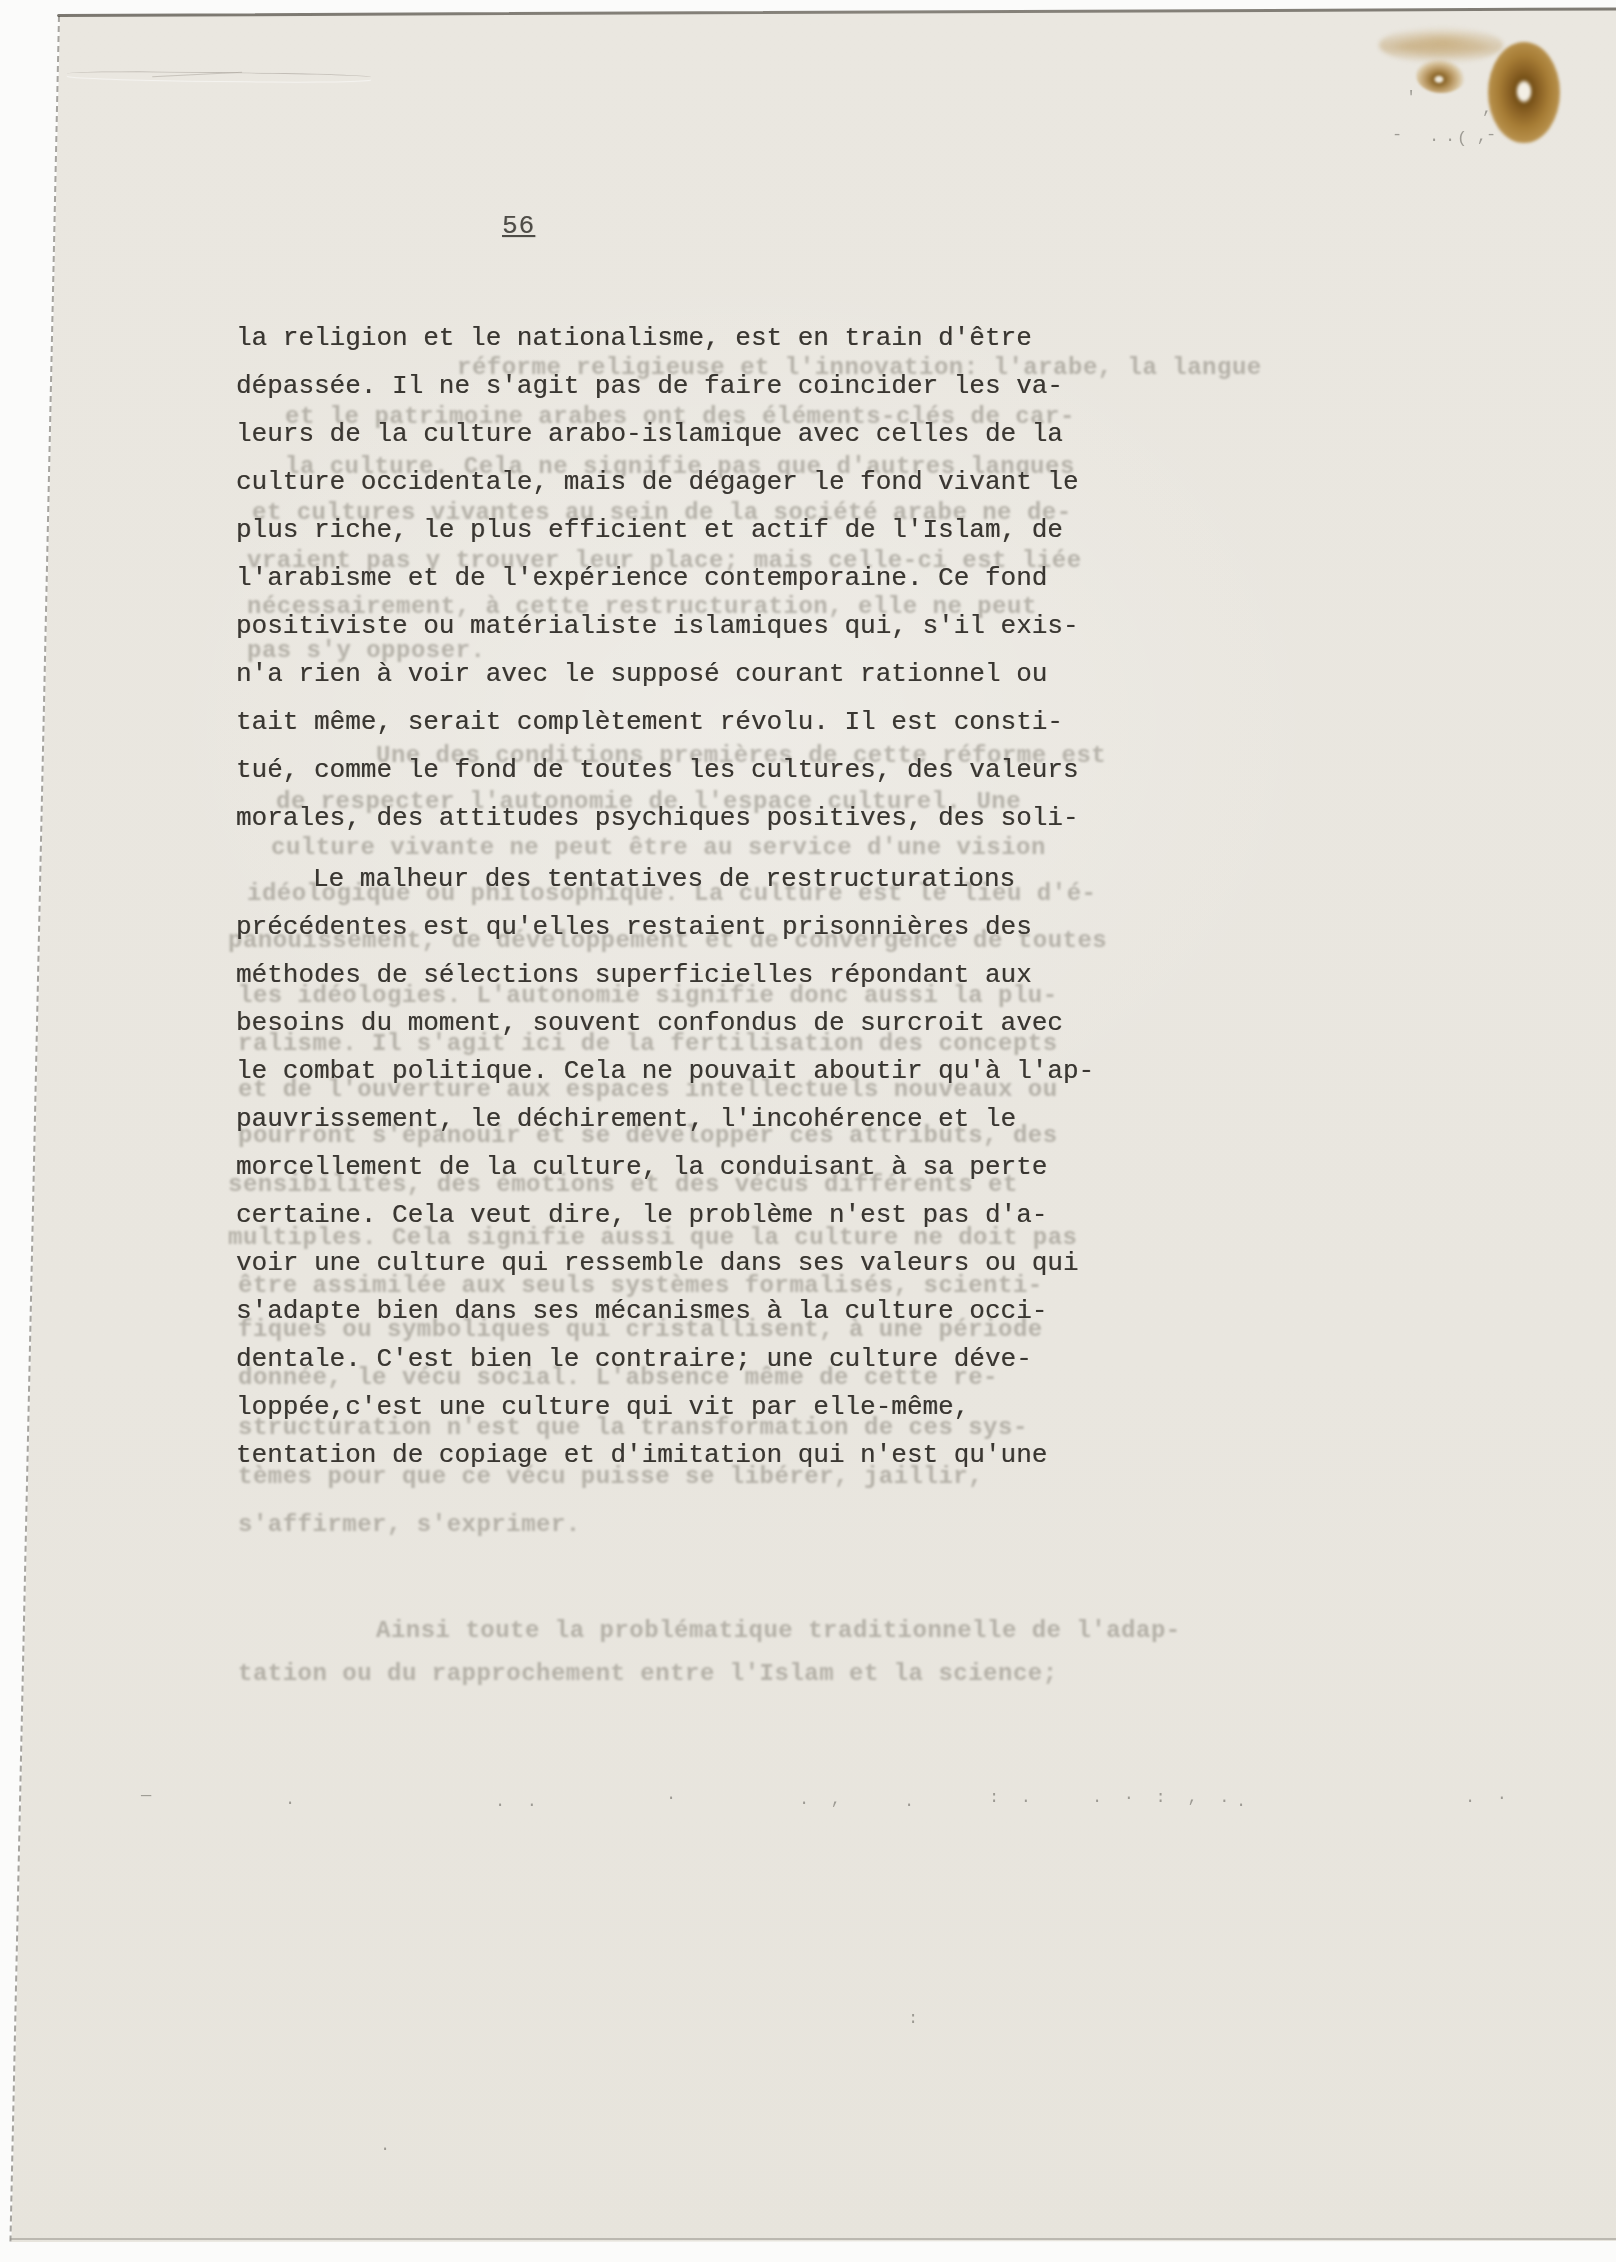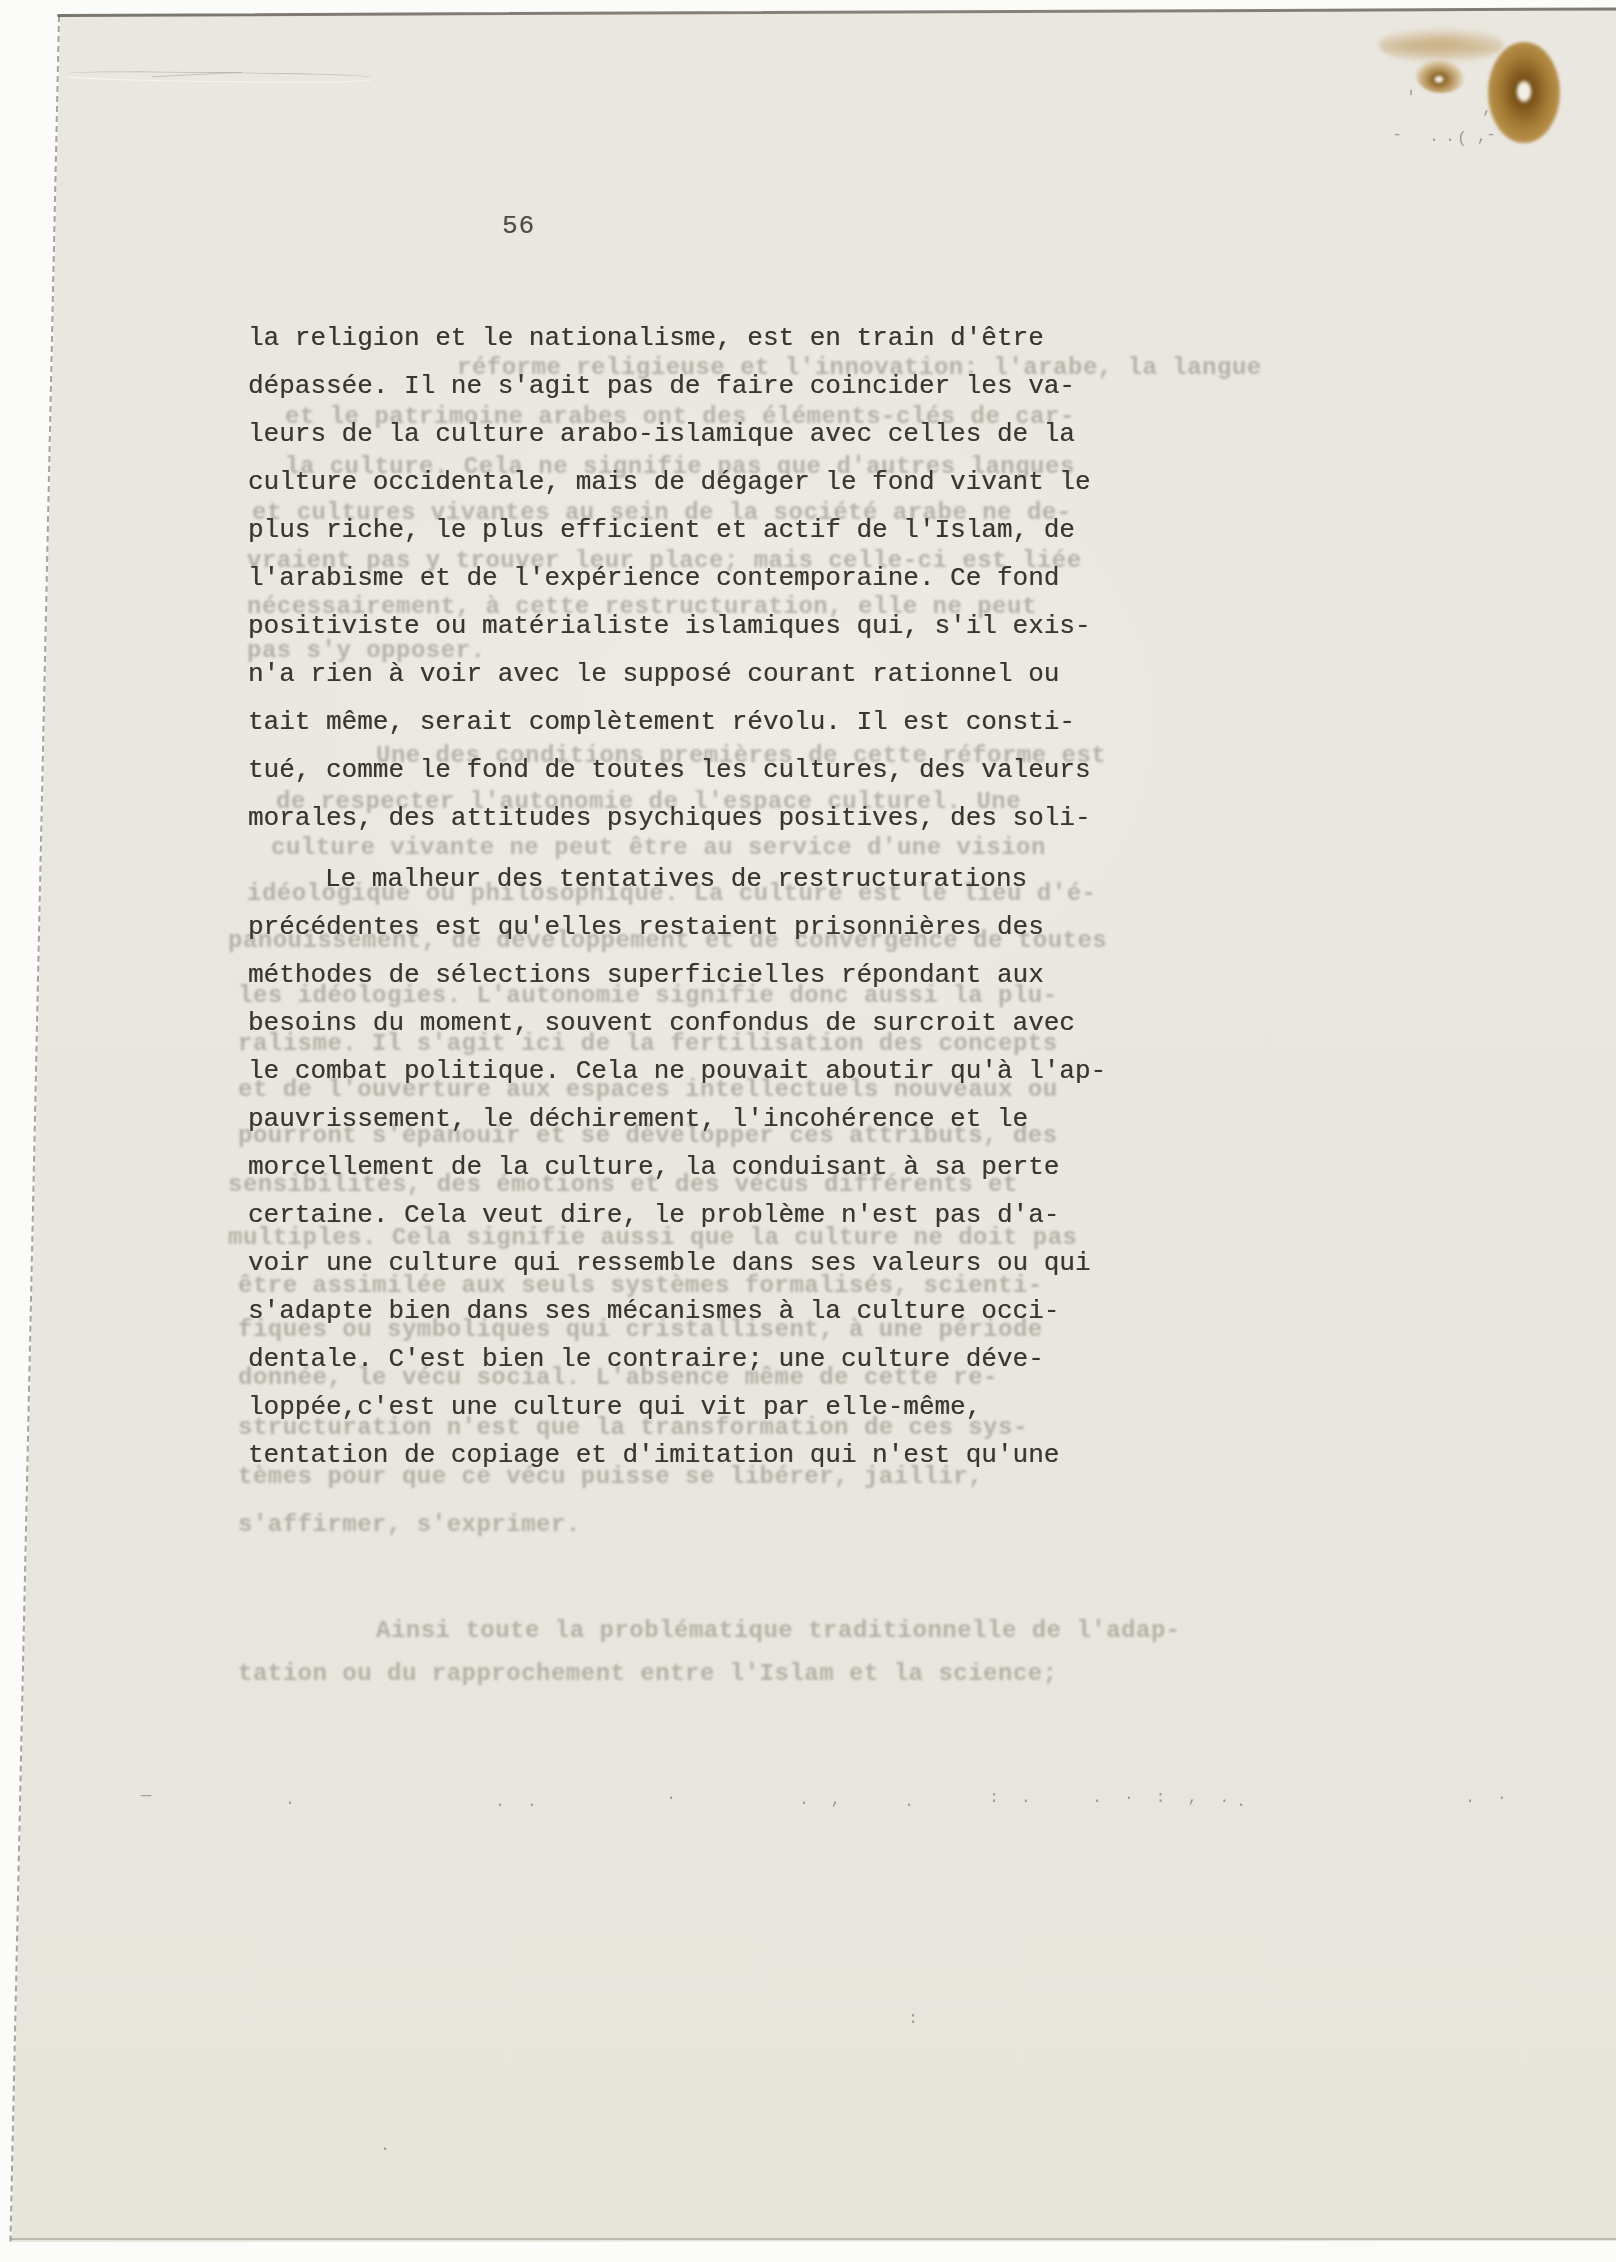--- a/index.html
+++ b/index.html
@@ -63,22 +63,22 @@
   .tline.indent{padding-left:77px;}
   
   .ghost-layer{position:absolute;inset:0;z-index:0;}
   .gline{
     position:absolute;
     font-size:24px;font-weight:bold;white-space:pre;
     color:rgba(120,115,104,.46);
     filter:blur(1px);
     letter-spacing:0.5px;
   }
-  .text-block{z-index:2;margin-left:12px;}
-  .page-number{z-index:2;}
+  .text-block{z-index:2;}
+  .page-number{z-index:2;text-decoration:underline;}
   
   .stain{position:absolute;border-radius:50%;}
   .stain-large{
     left:1488px;top:42px;width:72px;height:101px;
     background:radial-gradient(ellipse at 50% 49%,
       #f3efe5 0px, #f3efe5 5.7px,
       #744f16 8.6px, #8a6124 15px,
       #a67c35 25px, #b28a44 32px,
       #c4a267 42px, #d6bf92 48px,
       rgba(214,191,146,0) 52px);

